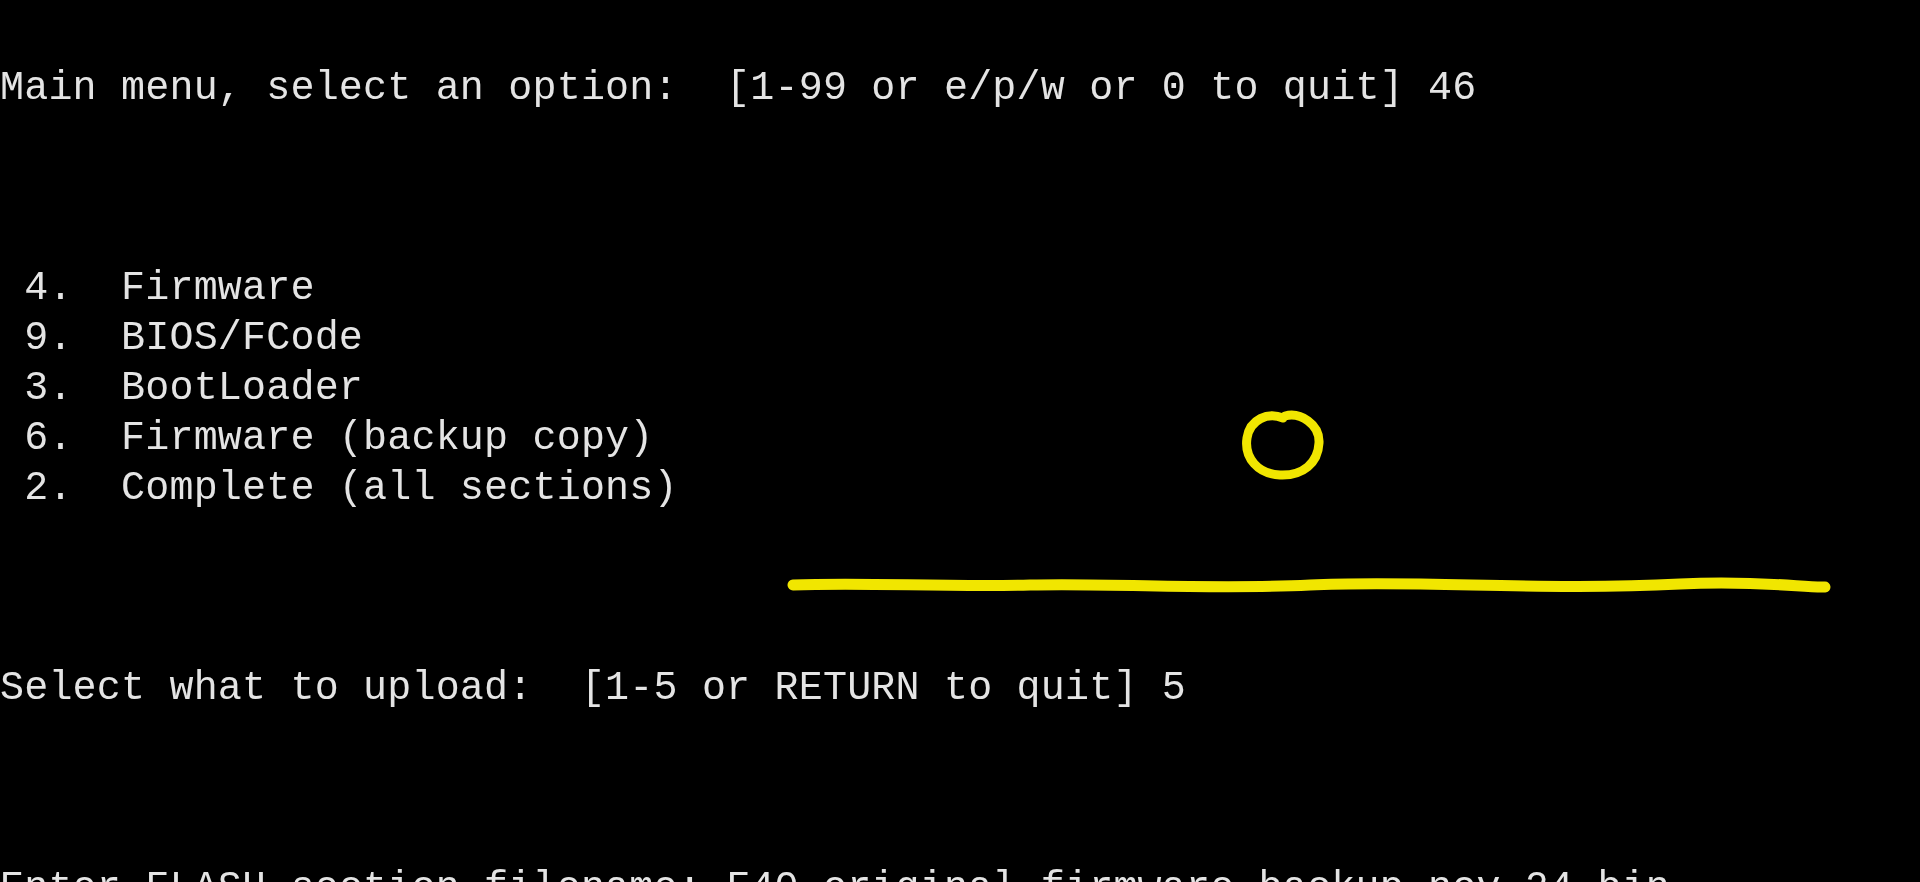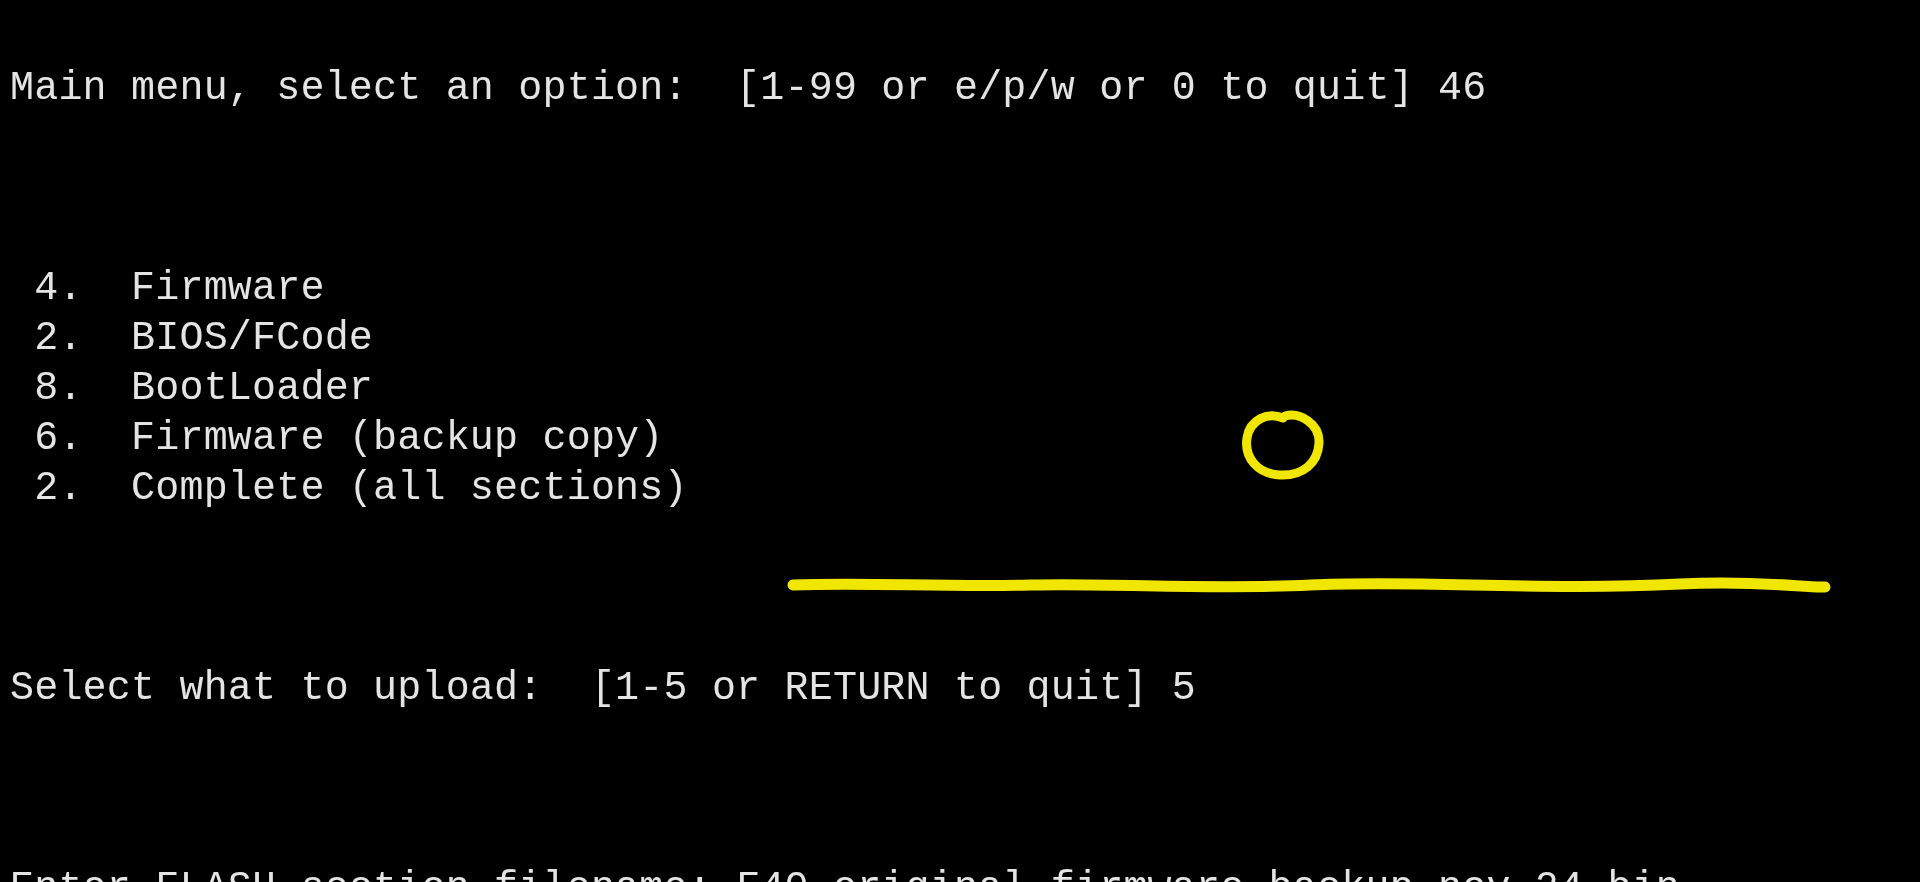--- a/index.html
+++ b/index.html
@@ -16,37 +16,36 @@
     font-size: 40px;
     line-height: 50px;
     color: #e4e4e4;
     white-space: pre;
     padding: 14px 0 0 0;
     letter-spacing: 0.2px;
     font-weight: 400;
   }
   .term .line {
     height: 50px;
-    padding-left: 10px;
   }
   
   .anno {
     position: absolute;
     top: 0;
     left: 0;
     pointer-events: none;
   }
 </style>
 </head>
 <body>
 
 <div class="term">
 <div class="line">Main menu, select an option:  [1-99 or e/p/w or 0 to quit] 46</div>
 <div class="line"> </div>
-<div id="menu-items"><div class="line"> 4.  Firmware</div><div class="line"> 2.  BIOS/FCode</div><div class="line"> 8.  BootLoader</div><div class="line"> 6.  Firmware (backup copy)</div><div class="line"> 2.  Complete (all sections)</div></div>
+<div id="menu-items"><div class="line"> 4.  Firmware</div><div class="line"> 9.  BIOS/FCode</div><div class="line"> 3.  BootLoader</div><div class="line"> 6.  Firmware (backup copy)</div><div class="line"> 2.  Complete (all sections)</div></div>
 <div class="line"> </div>
 <div class="line"><span>Select what to upload:  [1-5 or RETURN to quit] </span><span>5</span></div>
 <div class="line"> </div>
 <div class="line"><span>Enter FLASH section filename: </span><span>F40_original_firmware_backup_nov_24.bin</span></div>
 
 
 
 
 
 

